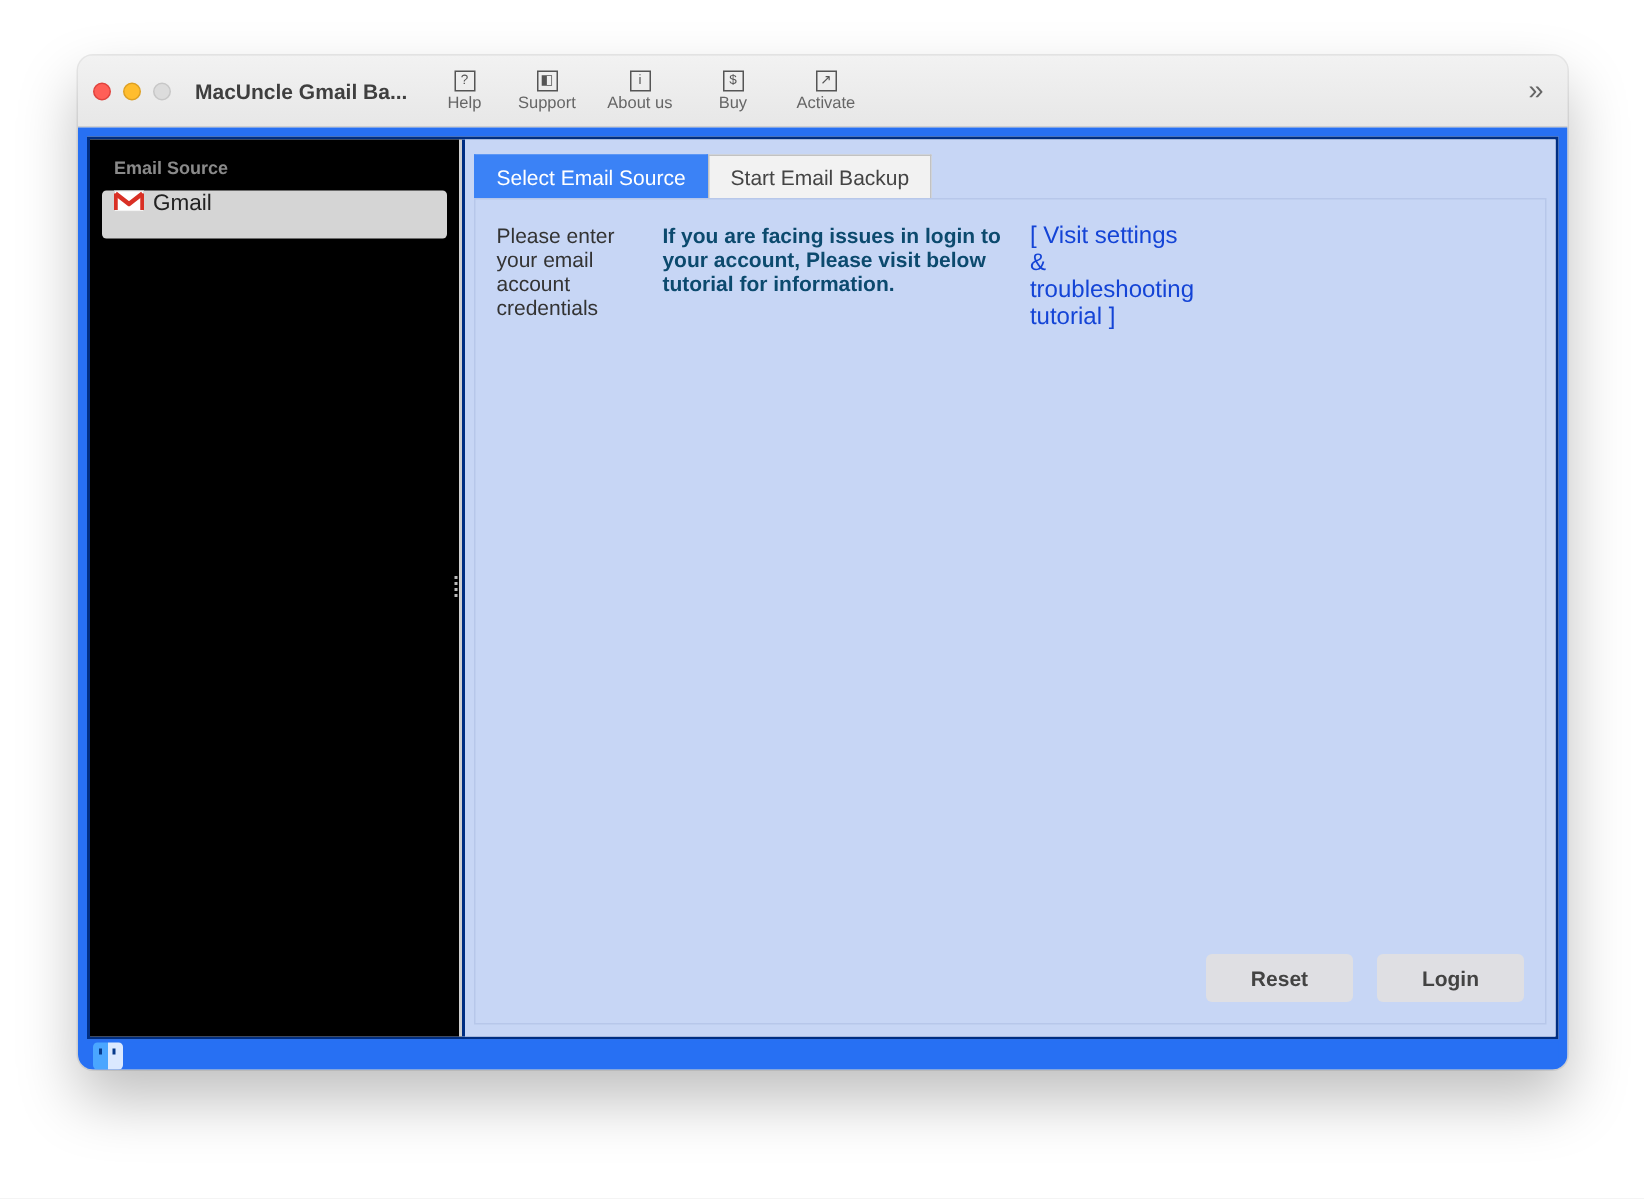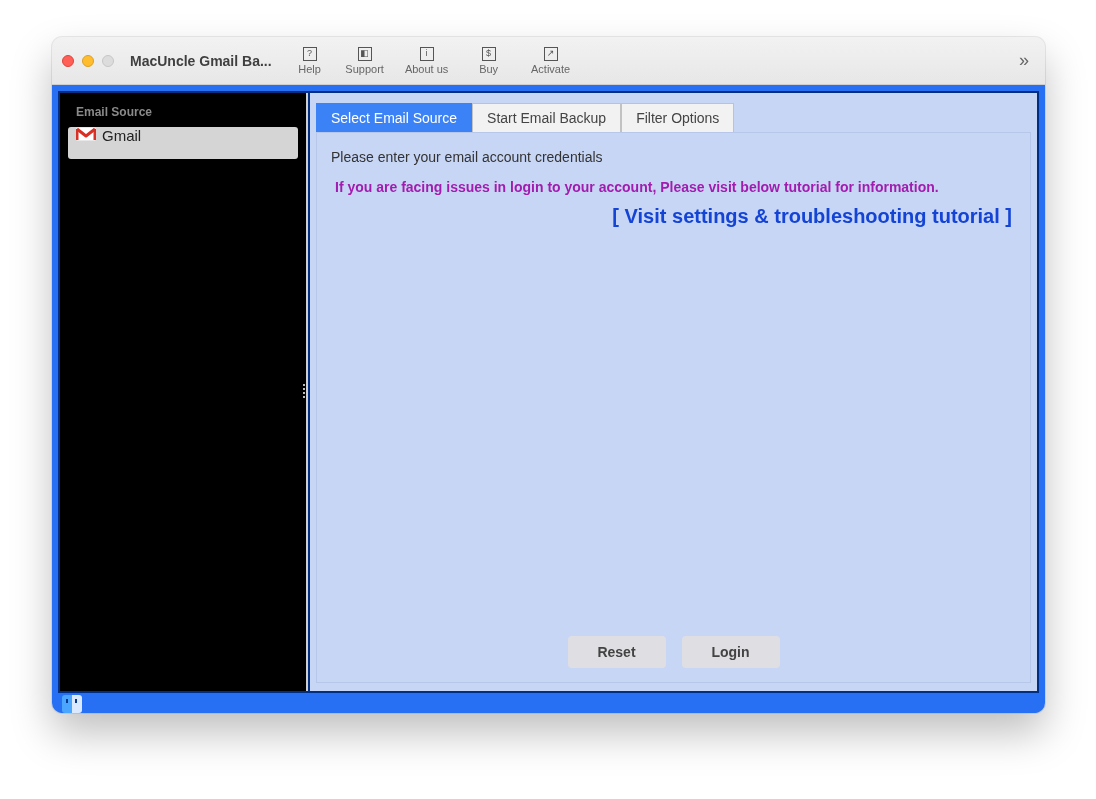--- a/index.html
+++ b/index.html
@@ -109,21 +109,21 @@
   }
   .tab.active {
     background: #3b82f6; color: #fff; border-color: #3b82f6;
   }
 
   .tab-content {
     margin: 0 6px 8px 6px;
     flex: 1; background: #c7d6f5;
     border: 1px solid #b7c7ea;
     padding: 16px 14px 14px 14px;
-    display: flex; flex-direction: column;
+    display: flex; flex-direction: row;
     position: relative;
   }
   .instr { font-size: 14px; color: #333; margin-bottom: 14px; }
 
   .cred-box {
     border: 1px solid #3b82f6; border-radius: 4px;
     padding: 20px 24px;
     display: grid;
     grid-template-columns: 130px 1fr;
     row-gap: 14px; column-gap: 10px;
@@ -133,22 +133,22 @@
   .fld-label { font-size: 14px; color: #2a2a2a; font-weight: 600; }
   .fld-input {
     height: 24px; border: 1px solid #aab7d6; background: #fff;
     font-size: 14px; padding: 0 6px; width: 100%;
   }
   .fld-input.password {
     border: 2px solid #3b82f6; outline: none;
     letter-spacing: 1px; font-family: Arial, sans-serif;
   }
 
-  .help-text { font-size: 14px; color: #a21caf; font-weight: 700; padding: 0 4px 10px 4px; }
-  .help-link { font-size: 20px; color: #1444d6; font-weight: 700; padding: 0 4px; cursor: pointer; text-align: right; }
+  .help-text { font-size: 14px; color: #0c4a6e; font-weight: 700; padding: 0 4px 10px 4px; }
+  .help-link { font-size: 16px; color: #1444d6; font-weight: 400; padding: 0 4px; cursor: pointer; }
 
   .action-row {
     margin-top: auto;
     display: flex; justify-content: center; gap: 16px;
     padding-top: 20px;
   }
   .btn {
     width: 98px; height: 32px; background: #dfdfe3;
     border: none; border-radius: 4px;
     font-size: 14px; font-weight: 700; color: #434343;
@@ -228,21 +228,20 @@
           </span>
           <span>Gmail</span>
         </div>
         <div class="resize-handle"></div>
       </div>
 
       <div class="main">
         <div class="tabs">
           <div class="tab active"><span>Select Email Source</span></div>
           <div class="tab"><span>Start Email Backup</span></div>
-          <div class="tab"><span>Filter Options</span></div>
         </div>
 
         <div class="tab-content">
           <div class="instr">Please enter your email account credentials</div>
 
 
           <div class="help-text">If you are facing issues in login to your account, Please visit below tutorial for information.</div>
           <div class="help-link">[ Visit settings &amp; troubleshooting tutorial ]</div>
 
           <div class="action-row">

